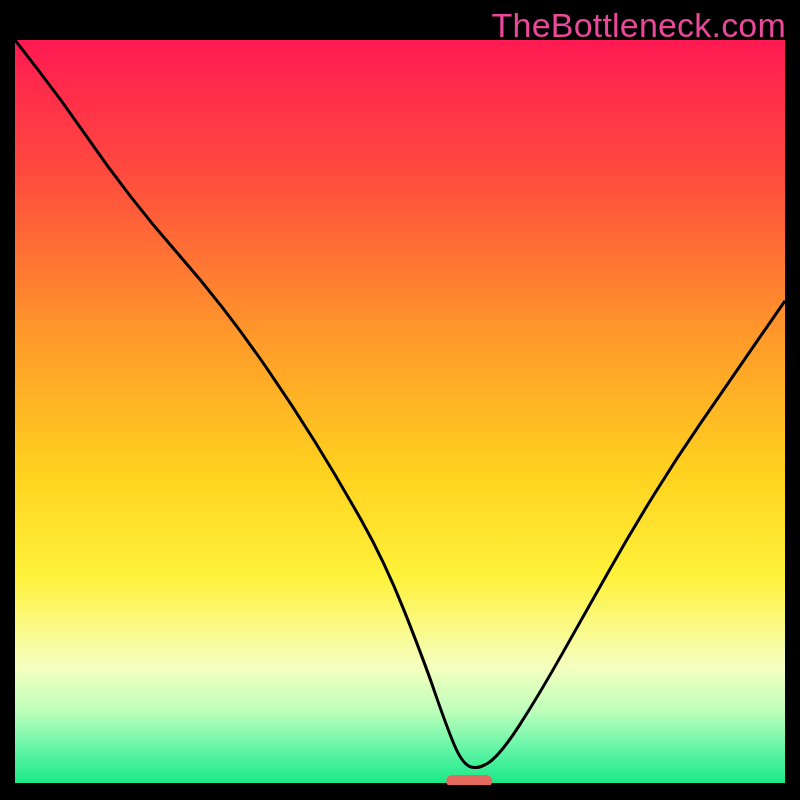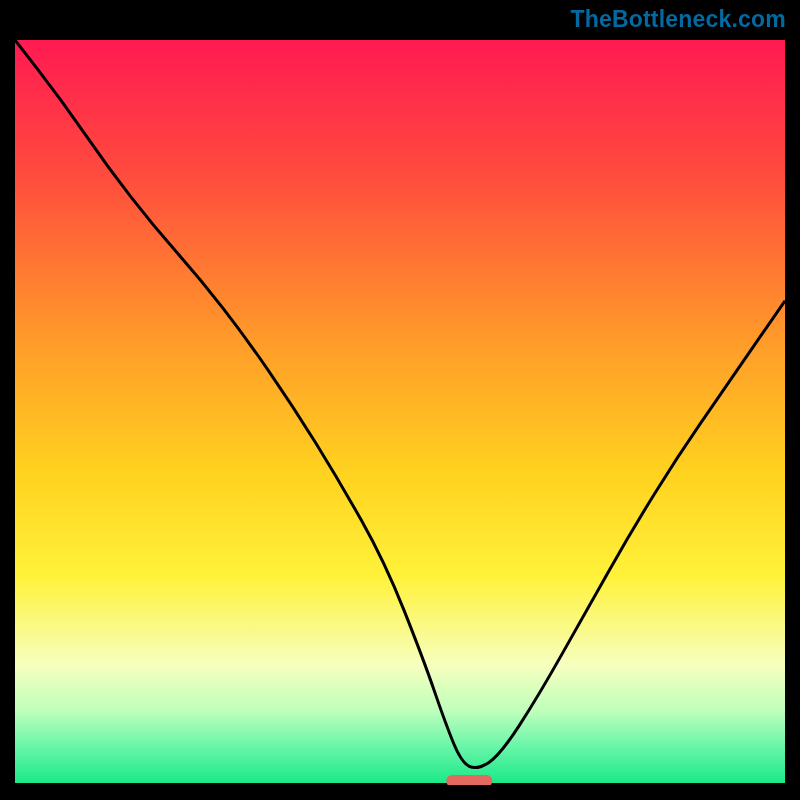--- a/index.html
+++ b/index.html
@@ -23,24 +23,24 @@
     position: absolute;
     left: 0;
     top: 0;
     width: 770px;
     height: 745px;
   }
   .watermark {
     position: absolute;
     top: 6px;
     right: 14px;
-    color: #0369a1;
-    font-size: 23px;
+    color: #ec4899;
+    font-size: 34px;
     letter-spacing: 0.2px;
-    font-weight: 700;
+    font-weight: 400;
   }
   svg { display: block; }
 </style>
 </head>
 <body>
 
 <div class="watermark">TheBottleneck.com</div>
 
 <div class="frame">
   <svg class="plot-area" viewBox="0 0 770 745" preserveAspectRatio="none">

